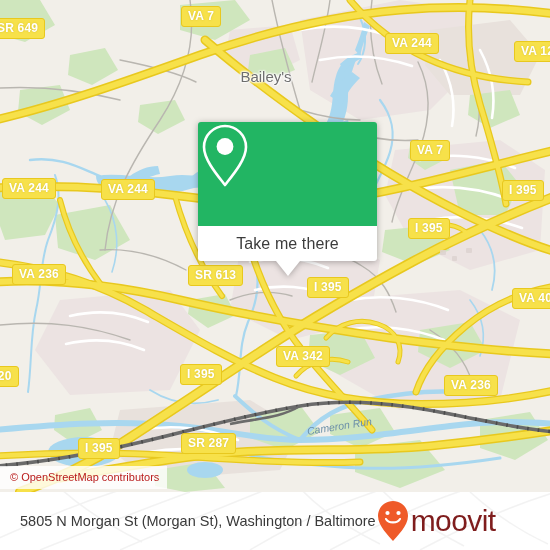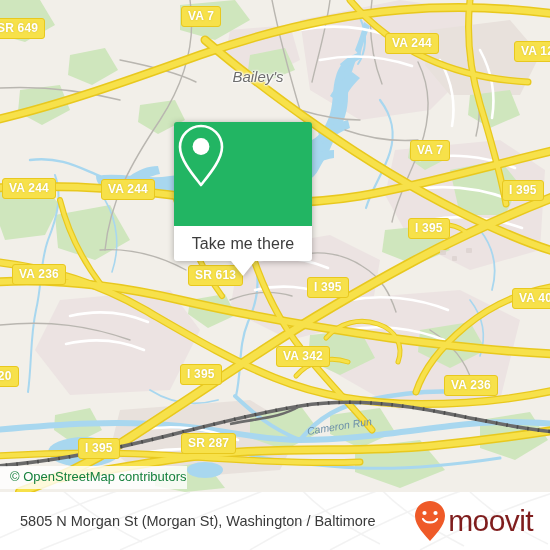--- a/index.html
+++ b/index.html
@@ -54,22 +54,22 @@
     color: #6b8fa8;
     font-size: 10.5px;
     font-style: italic;
     white-space: nowrap;
     transform-origin: left center;
   }
 
   
   #callout {
     position: absolute;
-    left: 174px; top: 122px;
-    width: 138px;
+    left: 198px; top: 122px;
+    width: 179px;
     filter: drop-shadow(0 1px 3px rgba(0,0,0,.30));
   }
   #callout-top {
     height: 104px;
     background: #22b563;
     border-radius: 3px 3px 0 0;
     display: flex; align-items: center; justify-content: center;
   }
   #callout-bottom {
     height: 35px;
@@ -89,46 +89,46 @@
     width: 0; height: 0;
     border-left: 12px solid transparent;
     border-right: 12px solid transparent;
     border-top: 15px solid #ffffff;
   }
 
   
   #attribution {
     position: absolute;
     left: 0; top: 466px;
-    padding: 3px 0 4px 10px;
+    padding: 3px 8px 4px 10px;
     background: rgba(255,255,255,.80);
-    color: #15803d;
-    font-size: 13px;
+    color: #b91c1c;
+    font-size: 11px;
     line-height: 16px;
     white-space: nowrap;
   }
 
   
   #footer {
     position: absolute;
     left: 0; top: 492px;
     width: 550px; height: 58px;
     background: #ffffff;
     overflow: hidden;
   }
   #footer-watermark {
     position: absolute; left: 0; top: 0;
     width: 550px; height: 58px;
     opacity: .10;
   }
   #footer-inner {
     position: relative;
     width: 550px; height: 58px;
-    display: flex; align-items: center; justify-content: space-between;
-    padding: 0 17px 0 20px;
+    display: flex; align-items: center; 
+    padding: 0 6px 0 20px;
   }
   #footer-title {
     color: #3a3a3a;
     font-size: 14.5px;
     line-height: 19px;
     max-width: 370px;
   }
   #logo { display: flex; align-items: center; gap: 1px; }
   #logo-text {
     color: #7f1d1d;
@@ -342,21 +342,21 @@
           <rect x="266" y="152" width="6" height="6" rx="1"></rect>
           <rect x="248" y="158" width="6" height="5" rx="1"></rect>
           <rect x="272" y="160" width="7" height="6" rx="1"></rect>
           <rect x="440" y="250" width="6" height="5" rx="1"></rect>
           <rect x="452" y="256" width="5" height="5" rx="1"></rect>
           <rect x="466" y="248" width="6" height="5" rx="1"></rect>
         </g>
       </g>
     </svg>
 
-    <div class="place-label" style="left:258px; top:68px; transform:translateX(-50%);font-style:italic;">
+    <div class="place-label" style="left:266px; top:68px; transform:translateX(-50%);">
       <span>Bailey's</span>
     </div>
 
     <div class="water-label" style="left:307px; top:425px; transform:rotate(-9deg);">Cameron Run</div>
 
     <div class="shield" style="left:-10px; top:18px;">SR 649</div>
     <div class="shield" style="left:181px; top:6px;">VA 7</div>
     <div class="shield" style="left:385px; top:33px;">VA 244</div>
     <div class="shield" style="left:514px; top:41px;">VA 120</div>
     <div class="shield" style="left:410px; top:140px;">VA 7</div>

